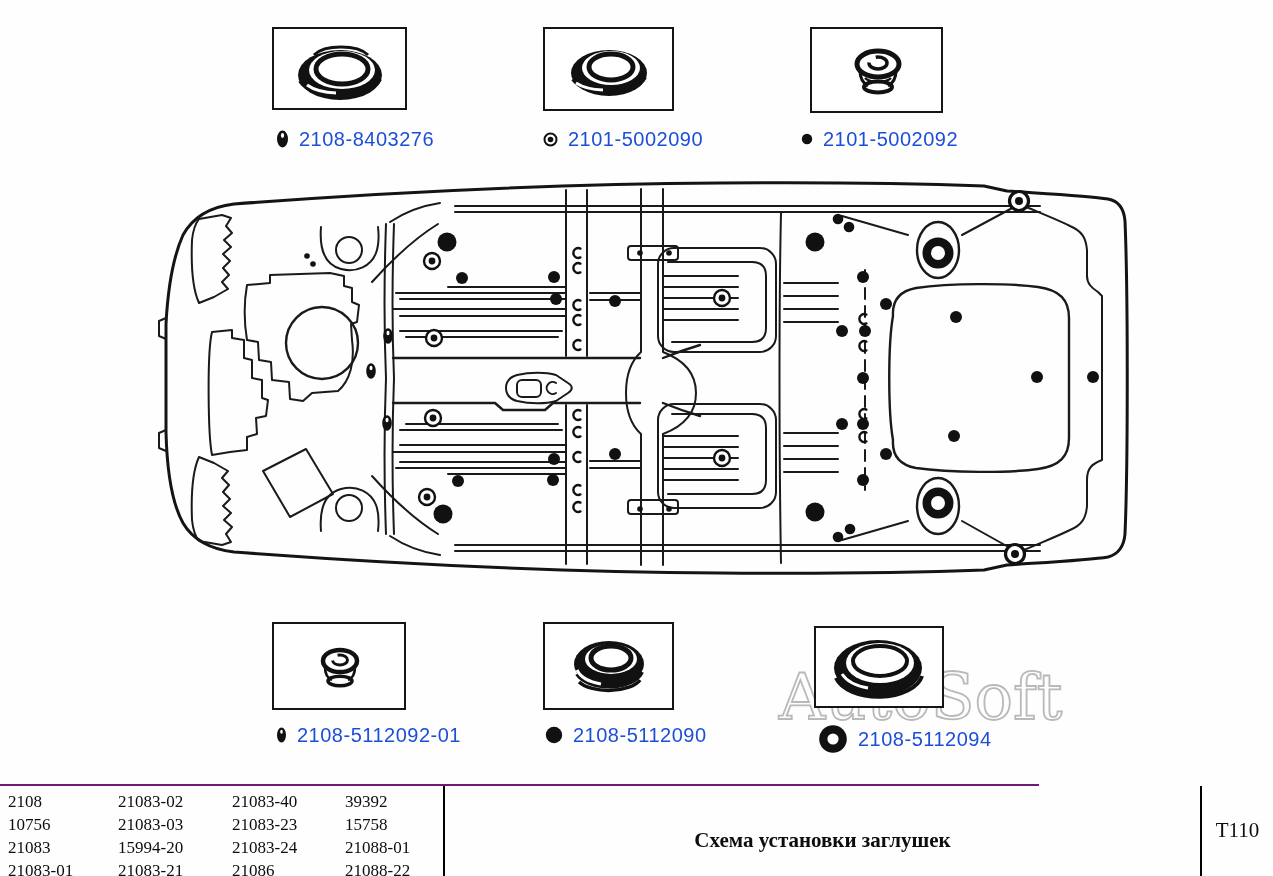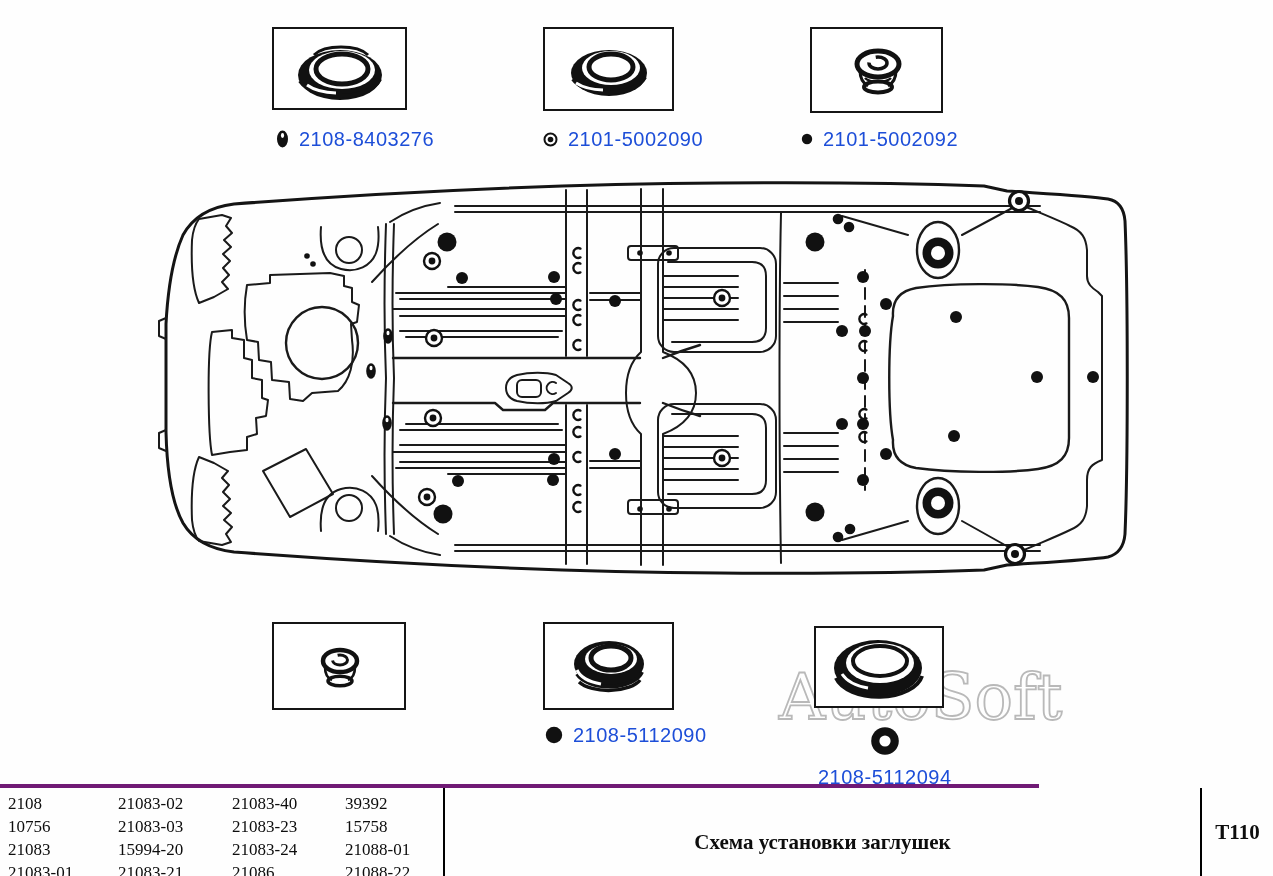--- a/index.html
+++ b/index.html
@@ -5,29 +5,29 @@
   html,body{margin:0;padding:0;background:#ffffff;}
   .page{position:relative;width:1273px;height:876px;background:#fefefe;overflow:hidden;
         font-family:"Liberation Sans",sans-serif;color:#111;}
   .part-box{position:absolute;border:2px solid #151515;background:#fff;box-sizing:border-box;}
   .part-box svg{display:block;width:100%;height:100%;}
   .part-label{position:absolute;display:flex;align-items:center;gap:10px;height:26px;
               font-size:20px;letter-spacing:.5px;color:#1d4ed8;white-space:nowrap;}
   .part-label .licon{display:flex;align-items:center;}
   .car-wrap{position:absolute;left:155px;top:175px;width:980px;height:402px;}
   .watermark{position:absolute;left:775px;top:655px;width:310px;height:92px;pointer-events:none;}
-  .footer{position:absolute;left:0;top:784px;width:1039px;height:92px;border-top:4px solid #701a75;
+  .footer{position:absolute;left:0;top:784px;width:1039px;height:92px;border-top:2px solid #701a75;
           box-sizing:border-box;font-family:"Liberation Serif",serif;}
   .vdiv{position:absolute;top:0;bottom:0;width:2px;background:#000;}
   .models-grid{position:absolute;left:8px;top:4px;width:428px;display:grid;
                grid-template-columns:110px 114px 113px 1fr;line-height:23px;font-size:17px;color:#0d0d0d;}
   .sheet-title{position:absolute;left:445px;top:10px;width:755px;height:89px;display:flex;
                align-items:center;justify-content:center;font-size:21px;font-weight:bold;color:#0d0d0d;}
   .sheet-code{position:absolute;left:1202px;top:0;width:71px;height:89px;display:flex;
-              align-items:center;justify-content:center;font-size:21px;font-weight:bold;color:#0d0d0d;}
+              align-items:center;justify-content:center;font-size:21px;font-weight:normal;color:#0d0d0d;}
   svg .ln{fill:none;stroke:#1a1a1a;stroke-width:2;stroke-linecap:round;stroke-linejoin:round;}
   svg .ln3{fill:none;stroke:#141414;stroke-width:3;stroke-linecap:round;stroke-linejoin:round;}
   svg .ln25{fill:none;stroke:#1a1a1a;stroke-width:2.4;stroke-linecap:round;stroke-linejoin:round;}
 </style>
 </head>
 <body>
 
 <div class="page">
 
   <div class="part-box" style="left:272px;top:27px;width:135px;height:83px;">
@@ -257,29 +257,38 @@
   <div class="part-box" style="left:814px;top:626px;width:130px;height:82px;">
     <svg viewBox="0 0 126 78">
       <ellipse cx="62" cy="40" rx="44" ry="28" fill="#111"></ellipse>
       <ellipse cx="64" cy="35" rx="34" ry="20" fill="#fff"></ellipse>
       <ellipse cx="64" cy="33" rx="27" ry="15" fill="none" stroke="#111" stroke-width="4"></ellipse>
       <path d="M 20,50 A 44,25 0 0 0 106,48" fill="none" stroke="#111" stroke-width="4"></path>
       <path d="M 26,46 A 40,23 0 0 0 52,60" fill="none" stroke="#fff" stroke-width="3"></path>
     </svg>
   </div>
 
+  <div class="part-label" style="left:276px;top:722px;">
+    <span class="licon">
+        <svg width="11" height="16">
+          <ellipse cx="5.5" cy="8" rx="4.5" ry="7.5" fill="#111"></ellipse>
+          <ellipse cx="5.5" cy="4.8" rx="1.3" ry="2" fill="#fff"></ellipse>
+        </svg>
+      </span>
+    <span>2108-5112092-01</span>
+  </div>
   <div class="part-label" style="left:545px;top:722px;">
     <span class="licon">
         <svg width="18" height="18">
           <circle cx="9" cy="9" r="8.2" fill="#111"></circle>
         </svg>
       </span>
     <span>2108-5112090</span>
   </div>
-  <div class="part-label" style="left:818px;top:726px;flex-direction:column;">
+  <div class="part-label" style="left:818px;top:726px;">
     <span class="licon">
         <svg width="30" height="30">
           <circle cx="15" cy="15" r="13.8" fill="#111"></circle>
           <circle cx="15" cy="15" r="5.6" fill="#fff"></circle>
         </svg>
       </span>
     <span>2108-5112094</span>
   </div>
 
   <div class="footer">

